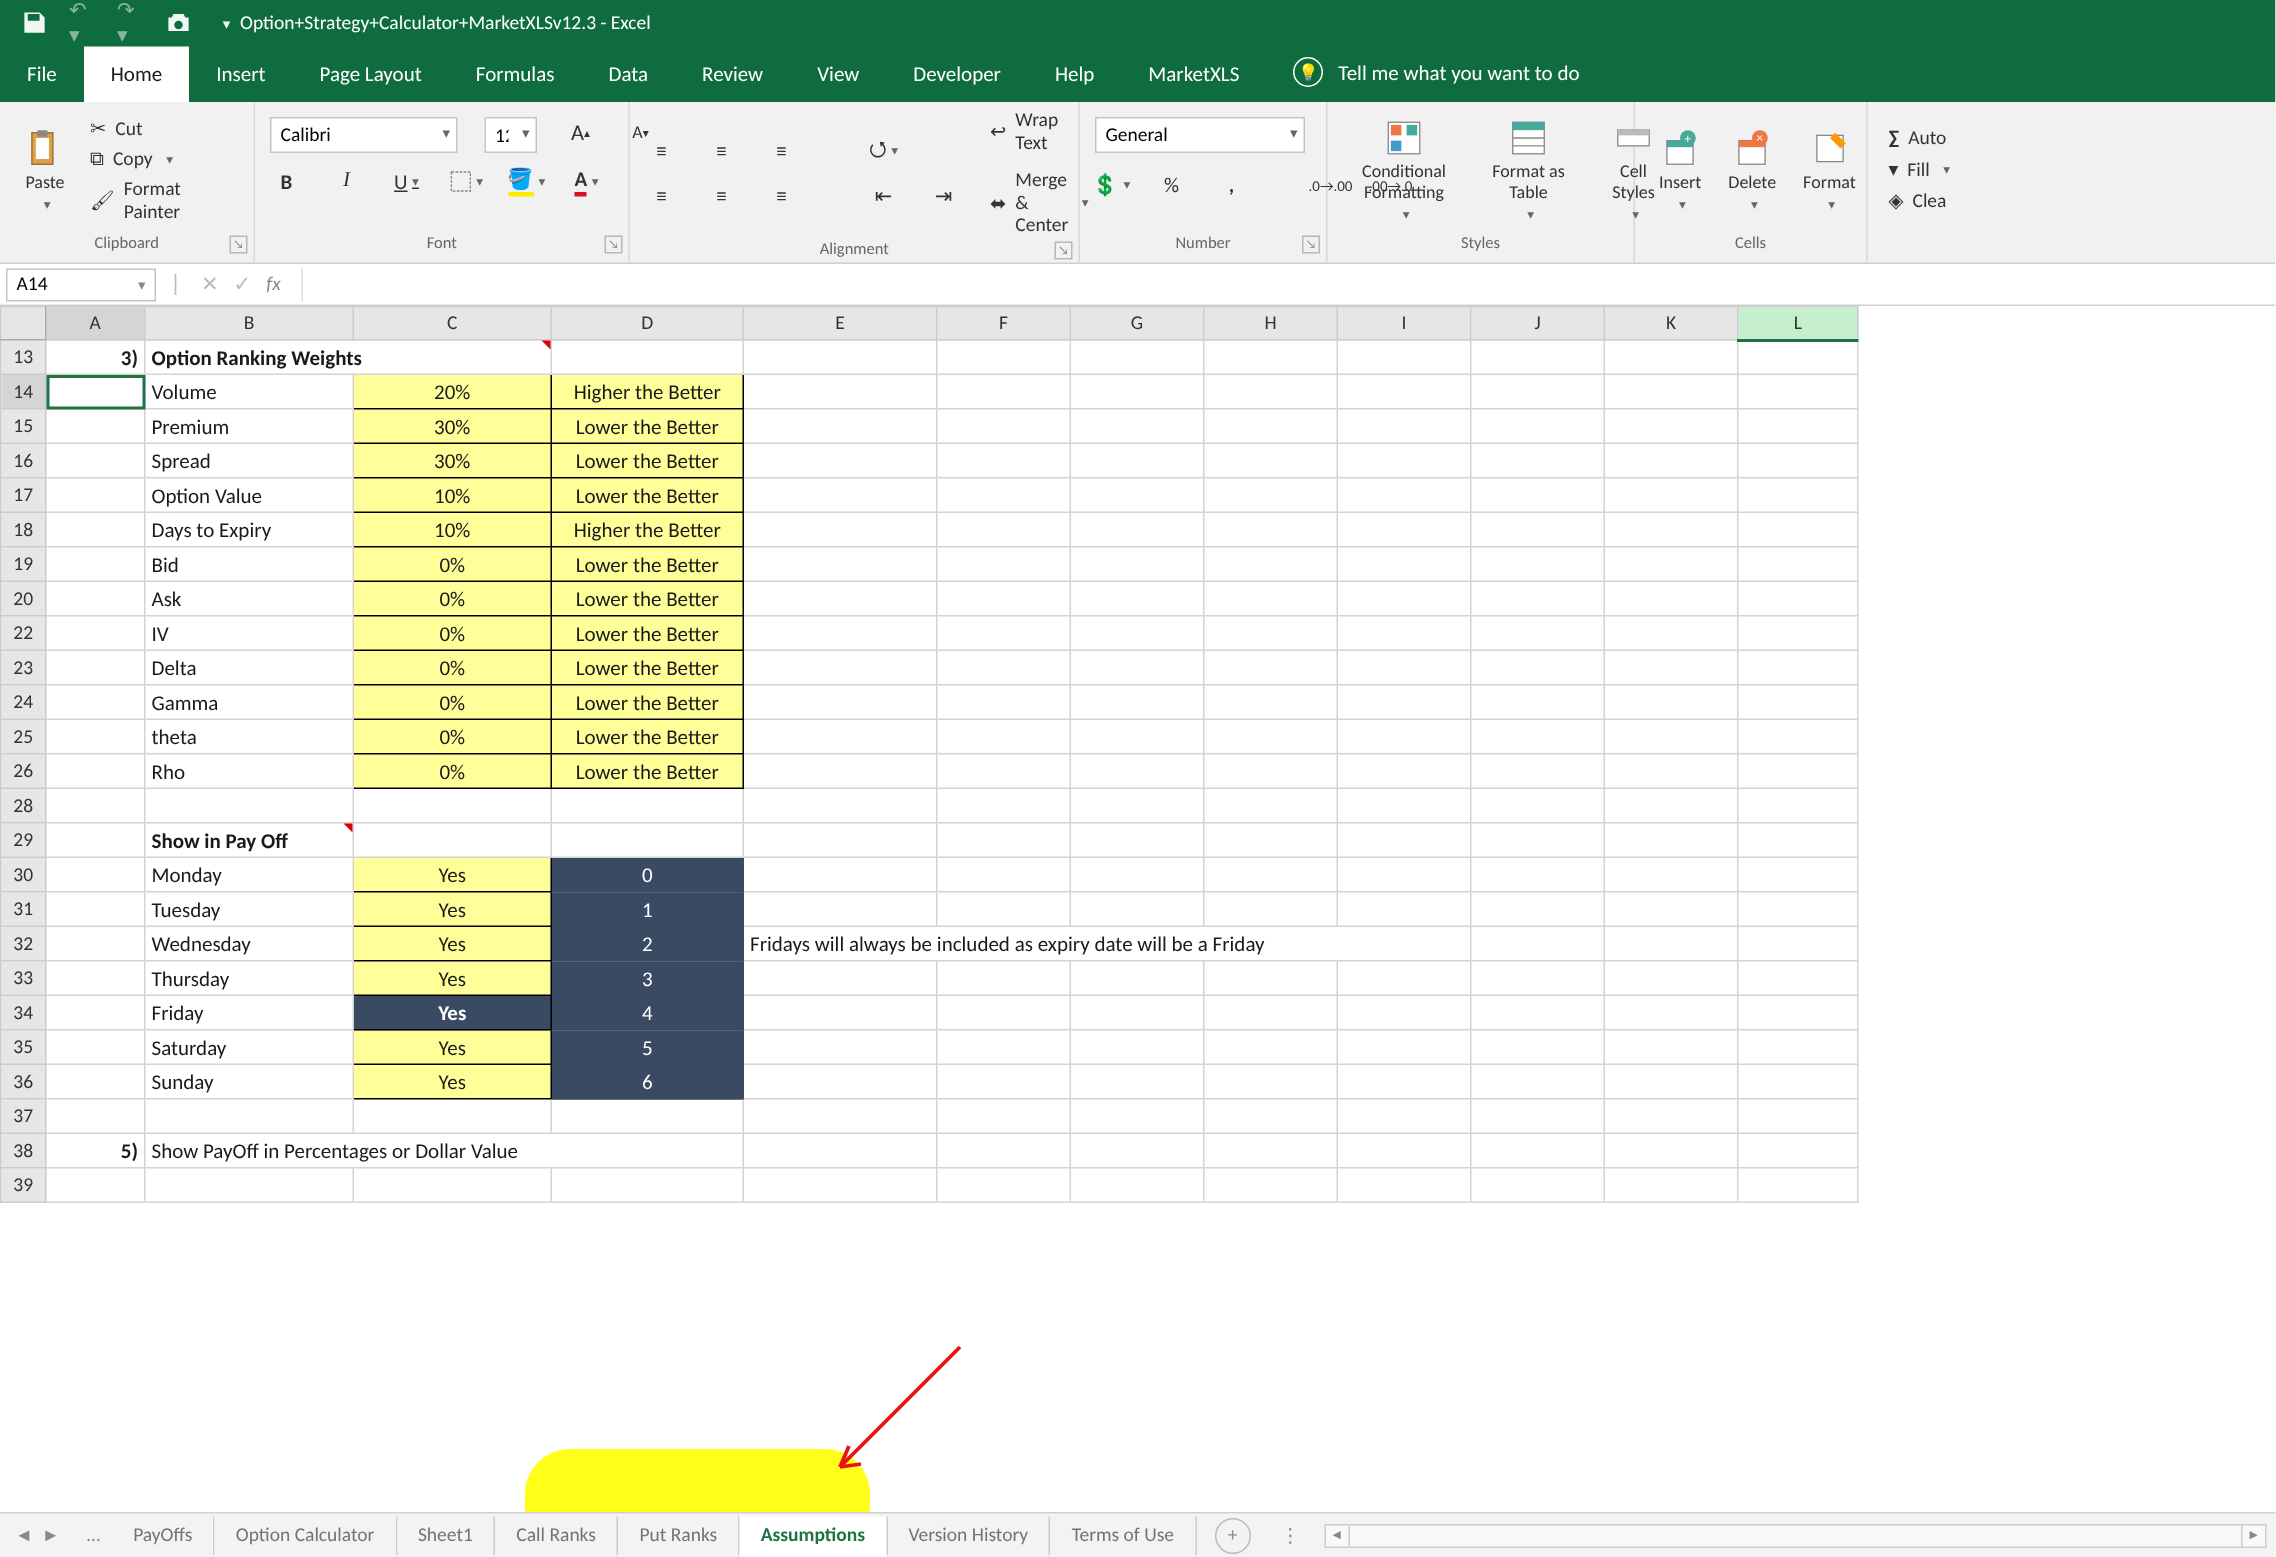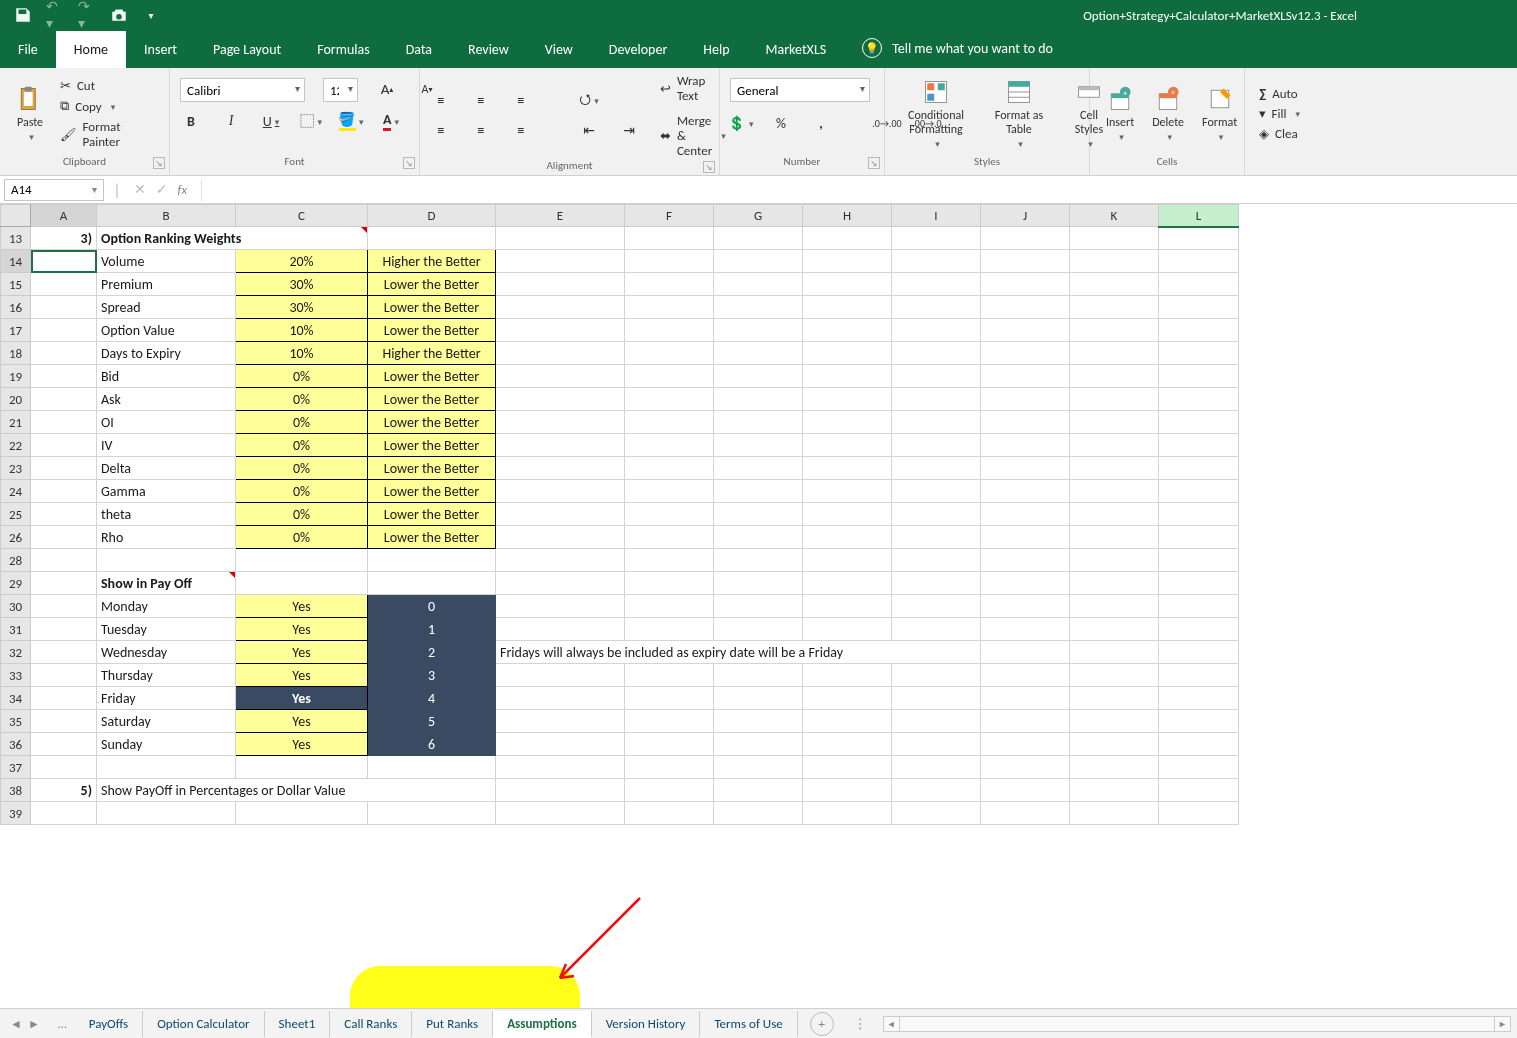--- a/index.html
+++ b/index.html
@@ -2,21 +2,21 @@
 <html><head>
 <meta charset="utf-8">
 <style>
 * { margin:0; padding:0; box-sizing:border-box; font-family:"Segoe UI",Calibri,Arial,sans-serif; }
 html,body { width:1517px; height:1038px; background:#fff; overflow:hidden; }
 
 
 .titlebar { height:30px; background:#0f6c3f; display:flex; align-items:center; color:#fff; }
 .titlebar .qat { display:flex; align-items:center; gap:14px; padding-left:14px; }
 .titlebar .qat .ico { width:18px; height:18px; display:flex; align-items:center; justify-content:center; font-size:14px; opacity:.95; }
-.titlebar .title { flex:1; text-align:right; font-size:13px; font-weight:400; }
+.titlebar .title { flex:1; text-align:left; font-size:13px; font-weight:400; }
 .titlebar .win { width:160px; }
 
 
 .tabsrow { height:38px; background:#0f6c3f; display:flex; align-items:flex-end; }
 .tabsrow .tab { color:#fff; font-size:14px; padding:10px 18px 10px 18px; cursor:pointer; }
 .tabsrow .tab.active { background:#fff; color:#1a1a1a; }
 .tabsrow .tell { display:flex; align-items:center; gap:10px; color:#fff; font-size:14px; padding:10px 18px; }
 .tabsrow .amp { width:20px; height:20px; border:1.5px solid #fff; border-radius:50%; display:flex; align-items:center; justify-content:center; font-size:11px; }
 
 
@@ -78,21 +78,21 @@
 .grid td.note-corner::after { content:""; position:absolute; top:0; right:0; width:0; height:0; border-top:6px solid #d00; border-left:6px solid transparent; }
 
 
 .highlight-ann { position:absolute; width:230px; height:70px; background:#ffff00; border-radius:30px; pointer-events:none; opacity:.9; z-index:5; }
 .arrow-ann { position:absolute; pointer-events:none; z-index:6; }
 
 
 .sheetbar { height:30px; background:#f3f3f3; border-top:1px solid #d0d0d0; display:flex; align-items:center; font-size:13px; position:relative; z-index:10; }
 .sheetbar .nav { display:flex; gap:6px; padding:0 10px; color:#888; font-size:12px; }
 .sheetbar .dots { padding:0 8px; color:#888; }
-.sheetbar .stab { padding:5px 14px; border-right:1px solid #ccc; background:#f3f3f3; cursor:pointer; color:#0c4a6e; }
+.sheetbar .stab { padding:5px 14px; border-right:1px solid #ccc; background:#f3f3f3; cursor:pointer; color:#737373; }
 .sheetbar .stab.active { background:#fff; color:#1f7246; font-weight:bold; border-bottom:2px solid #fff; margin-bottom:-1px; }
 .sheetbar .add { width:24px; height:24px; border:1px solid #bbb; border-radius:50%; display:flex; align-items:center; justify-content:center; margin:0 12px; color:#888; }
 .sheetbar .vdots { color:#888; padding:0 8px; letter-spacing:2px; }
 .sheetbar .hscroll { flex:1; height:16px; border:1px solid #ccc; background:#f9f9f9; margin:0 6px; position:relative; }
 .sheetbar .hscroll .lth,.sheetbar .hscroll .rth { position:absolute; top:0; width:16px; height:14px; display:flex; align-items:center; justify-content:center; font-size:9px; color:#888; }
 .sheetbar .hscroll .lth { left:0; border-right:1px solid #ccc; }
 .sheetbar .hscroll .rth { right:0; border-left:1px solid #ccc; }
 
 .col-A{width:66px}.col-B{width:139px}.col-C{width:132px}.col-D{width:128px}.col-E{width:129px}
 .col-F{width:89px}.col-G{width:89px}.col-H{width:89px}.col-I{width:89px}.col-J{width:89px}
@@ -472,35 +472,20 @@
           <td></td>
           <td></td>
           <td></td>
           <td></td>
           <td></td>
           <td></td>
           <td></td>
           <td></td>
         </tr>
         <tr>
-          <th class="row">21</th>
-          <td class=""></td>
-          <td>OI</td>
-          <td class="yel c">0%</td>
-          <td class="yel c">Lower the Better</td>
-          <td></td>
-          <td></td>
-          <td></td>
-          <td></td>
-          <td></td>
-          <td></td>
-          <td></td>
-          <td></td>
-        </tr>
-        <tr>
           <th class="row">22</th>
           <td class=""></td>
           <td>IV</td>
           <td class="yel c">0%</td>
           <td class="yel c">Lower the Better</td>
           <td></td>
           <td></td>
           <td></td>
           <td></td>
           <td></td>

